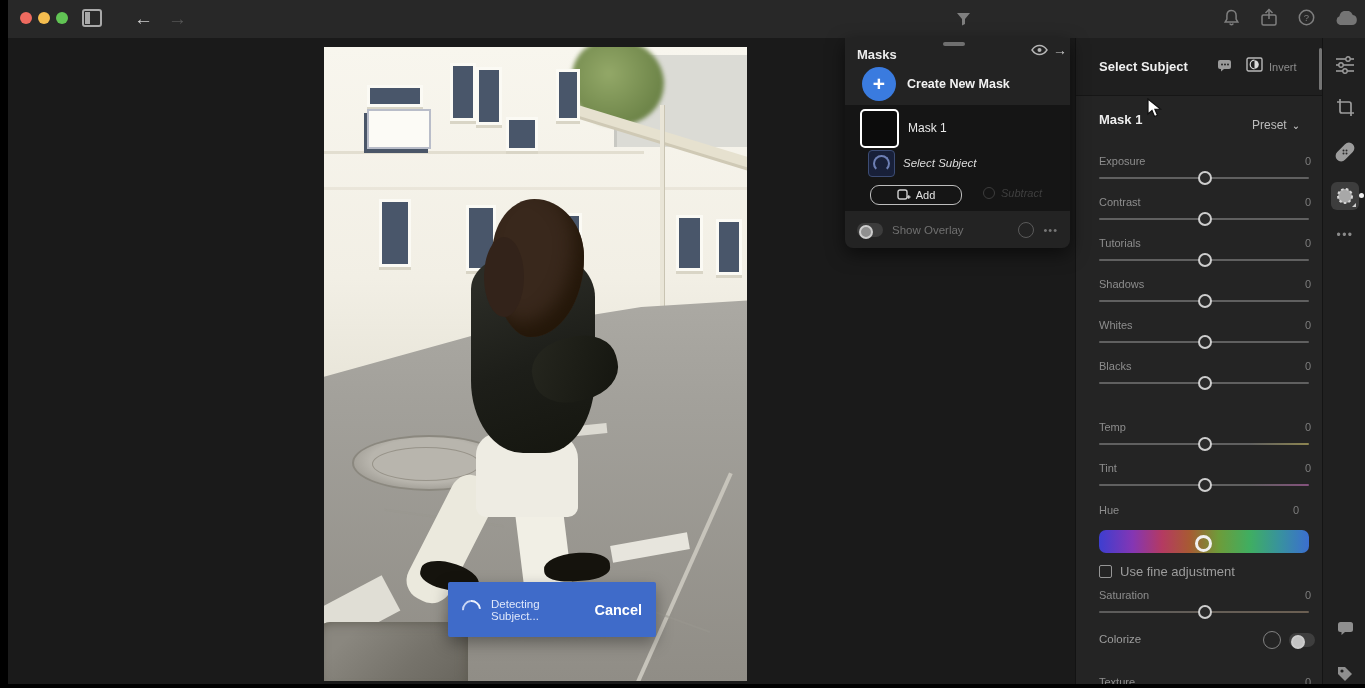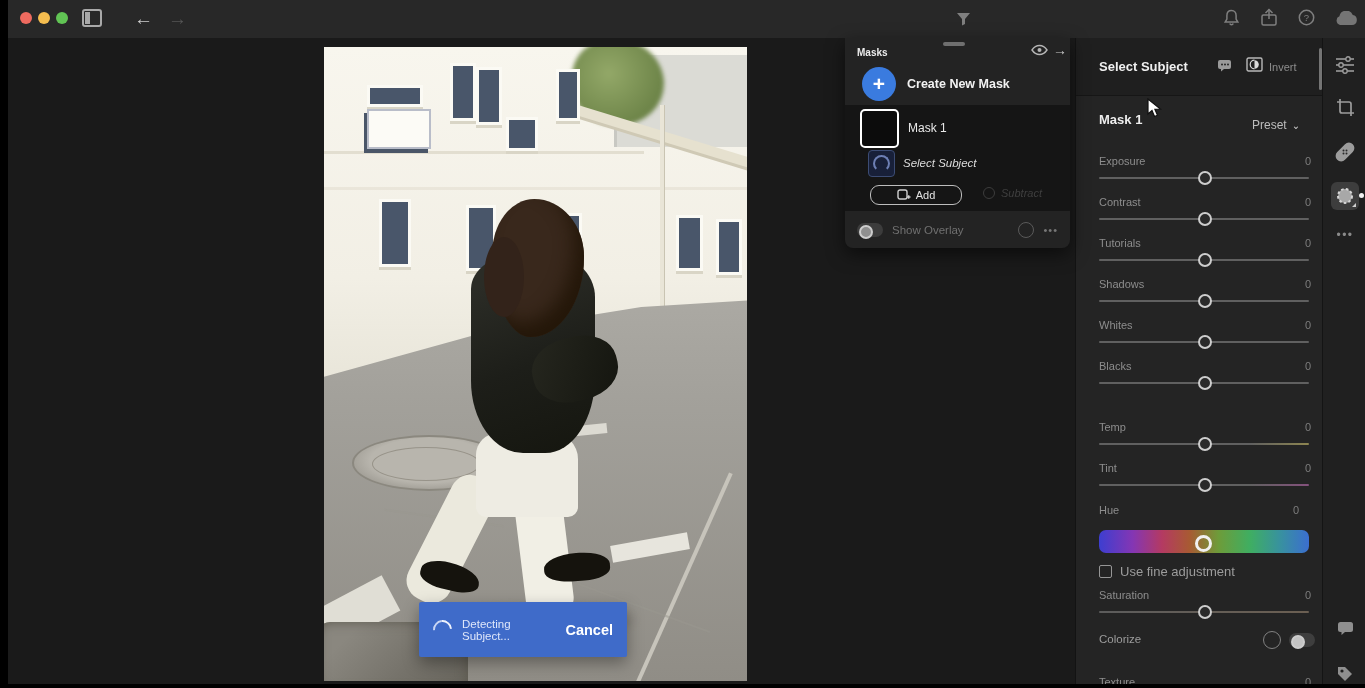--- a/index.html
+++ b/index.html
@@ -62,21 +62,21 @@
   #dialog{left:423px;top:535px;width:208px;height:55px;background:#3f6bc9;border-radius:2px;
     box-shadow:0 6px 16px rgba(0,0,0,.35);display:flex;align-items:center;padding:0 14px;box-sizing:border-box;gap:10px;z-index:6;}
   .spin{width:15px;height:15px;border-radius:50%;border:2.5px solid transparent;
     border-top-color:#eef2fc;border-left-color:#c9d6f4;transform:rotate(40deg);}
   #dialog .dtext{color:#dfe7fa;font-size:11.5px;flex:1;}
   #dialog .cancel{color:#fff;font-weight:bold;font-size:14.5px;}
   
   #masks-panel{left:845px;top:38px;width:225px;height:210px;background:#232323;border-radius:0 0 8px 8px;
     box-shadow:0 6px 18px rgba(0,0,0,.55);z-index:8;color:#e6e6e6;}
   #mp-handle{left:98px;top:4px;width:22px;height:4px;border-radius:2px;background:#6f6f6f;}
-  #mp-title{left:12px;top:9px;font-size:10px;font-weight:bold;color:#ececec;}
+  #mp-title{left:12px;top:9px;font-size:13px;font-weight:bold;color:#ececec;}
   #mp-eye{left:186px;top:6px;}
   #mp-arrow{left:208px;top:4px;color:#c9c9c9;font-size:14px;}
   #mp-create{left:0;top:26px;width:225px;height:40px;display:flex;align-items:center;gap:11px;padding-left:17px;box-sizing:border-box;}
   .blue-circle{width:34px;height:34px;border-radius:50%;background:#3a7bdf;display:flex;align-items:center;justify-content:center;
     color:#fff;font-size:21px;font-weight:bold;line-height:20px;}
   #mp-create .lbl{font-size:12.5px;font-weight:bold;color:#f2f2f2;}
   #mp-list{left:0;top:67px;width:225px;height:106px;background:#151515;}
   .mask-thumb{left:15px;top:4px;width:35px;height:35px;background:#0c0c0c;border:2px solid #fff;border-radius:5px;}
   #mp-mask1-label{left:63px;top:16px;font-size:12px;color:#e9e9e9;}
   .sub-thumb{left:23px;top:45px;width:25px;height:25px;background:#182039;border:1px solid #3c4c74;border-radius:4px;
@@ -236,21 +236,21 @@
     <div class="abs leg-r"></div>
     <div class="abs pants-hip"></div>
     <div class="abs shoe-l"></div>
     <div class="abs shoe-r"></div>
     <div class="abs jacket"></div>
     <div class="abs sleeve"></div>
     <div class="abs face"></div>
     <div class="abs hair"></div>
     <div class="abs hair2"></div>
 
-    <div class="abs" id="dialog" style="left:95px;margin-top:20px;">
+    <div class="abs" id="dialog" style="left:124px;">
       <div class="spin"></div>
       <div class="dtext">Detecting Subject...</div>
       <div class="cancel">Cancel</div>
     </div>
   </div>
 </div>
 
 <div class="abs" id="masks-panel">
   <div class="abs" id="mp-handle"></div>
   <div class="abs" id="mp-title">Masks</div>

